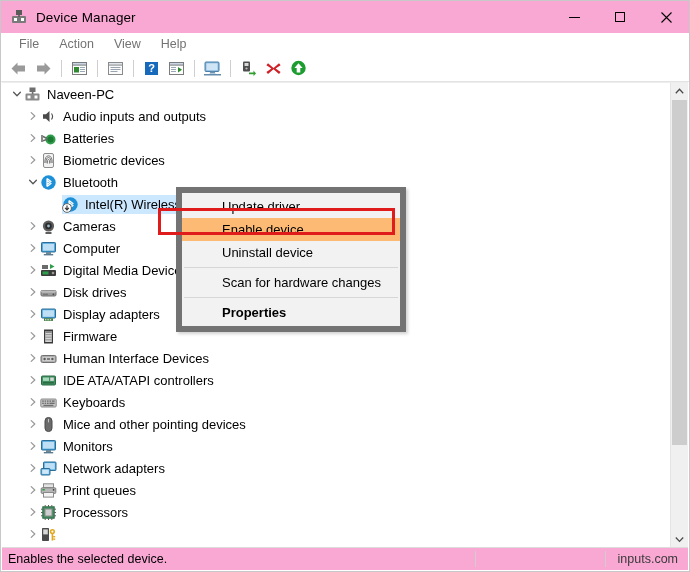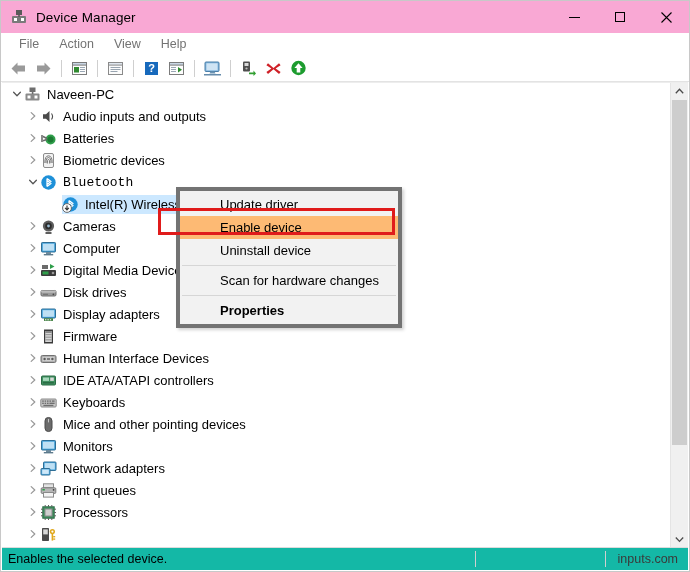--- a/index.html
+++ b/index.html
@@ -53,33 +53,33 @@
 
   
   .vsb{position:absolute;right:0;top:0;width:17px;bottom:0;background:#f0f0f0;
        border-left:1px solid #e4e4e4;}
   .sbbtn{height:17px;width:17px;display:flex;align-items:center;justify-content:center;color:#5a5a5a;}
   .sbtrack{position:absolute;top:17px;bottom:17px;left:0;right:0;}
   .sbthumb{position:absolute;left:1px;right:1px;background:#cdcdcd;}
 
   
   .ctxmenu{position:absolute;left:175px;top:186px;width:218px;background:#f2f2f2;
-           border:4px solid #737373;box-shadow:2px 2px 3px rgba(0,0,0,.18);
+           border:6px solid #737373;box-shadow:2px 2px 3px rgba(0,0,0,.18);
            padding:2px 0;z-index:40;}
   .ctxitem{height:23px;display:flex;align-items:center;padding-left:40px;
            font-size:13px;color:#000;cursor:default;}
   .ctxitem.active{background:#fdba74;}
   .ctxitem.bold{font-weight:bold;}
   .ctxsep{height:1px;background:#d6d6d6;margin:3px 2px;}
   .redbox{position:absolute;left:157px;top:207px;width:237px;height:27px;
           border:3px solid #e01b1b;box-sizing:border-box;z-index:50;pointer-events:none;}
 
   
   .statusbar{position:absolute;left:1px;right:1px;bottom:1px;height:22px;
-             background:#14b8a6;border-top:1px solid #dcdcdc;display:flex;align-items:center;}
+             background:#f9a8d4;border-top:1px solid #dcdcdc;display:flex;align-items:center;}
   .st-main{flex:0 0 467px;padding-left:6px;font-size:12.5px;color:#000;}
   .st-sep{width:1px;height:16px;background:#cfcfcf;}
   .st-mid{flex:1;}
   .st-wm{flex:0 0 auto;padding:0 10px 0 12px;font-size:12.5px;color:#3a3a3a;}
 </style>
 </head>
 <body>
 
 <div id="app">
 
@@ -269,21 +269,21 @@
             </span>
             <span class="lbl">Biometric devices</span>
           </span>
         </div>
         <div class="row lvl1">
           <span class="exp">
             <svg width="10" height="10" viewBox="0 0 10 10">
               <path d="M1.6 3.2 L5 6.8 L8.4 3.2" stroke="#555" stroke-width="1.25" fill="none" stroke-linecap="round" stroke-linejoin="round"></path>
             </svg>
           </span>
-          <span class="" style="display: flex; align-items: center; font-family: Liberation Mono, monospace;">
+          <span class="" style="display: flex; align-items: center;">
             <span class="ico">
               <svg width="17" height="17" viewBox="0 0 17 17">
                 <circle cx="8.5" cy="8.5" r="7.2" fill="#1e90d8"></circle>
                 <path d="M7 4.6 L11 7.6 L7 10.6 M7 12.4 L11 9.4 L7 6.4 M7 4.6 L7 12.4" stroke="#fff" stroke-width="1.25" fill="none" stroke-linejoin="round"></path>
               </svg>
             </span>
             <span class="lbl">Bluetooth</span>
           </span>
         </div>
         <div class="row lvl2 sel">

